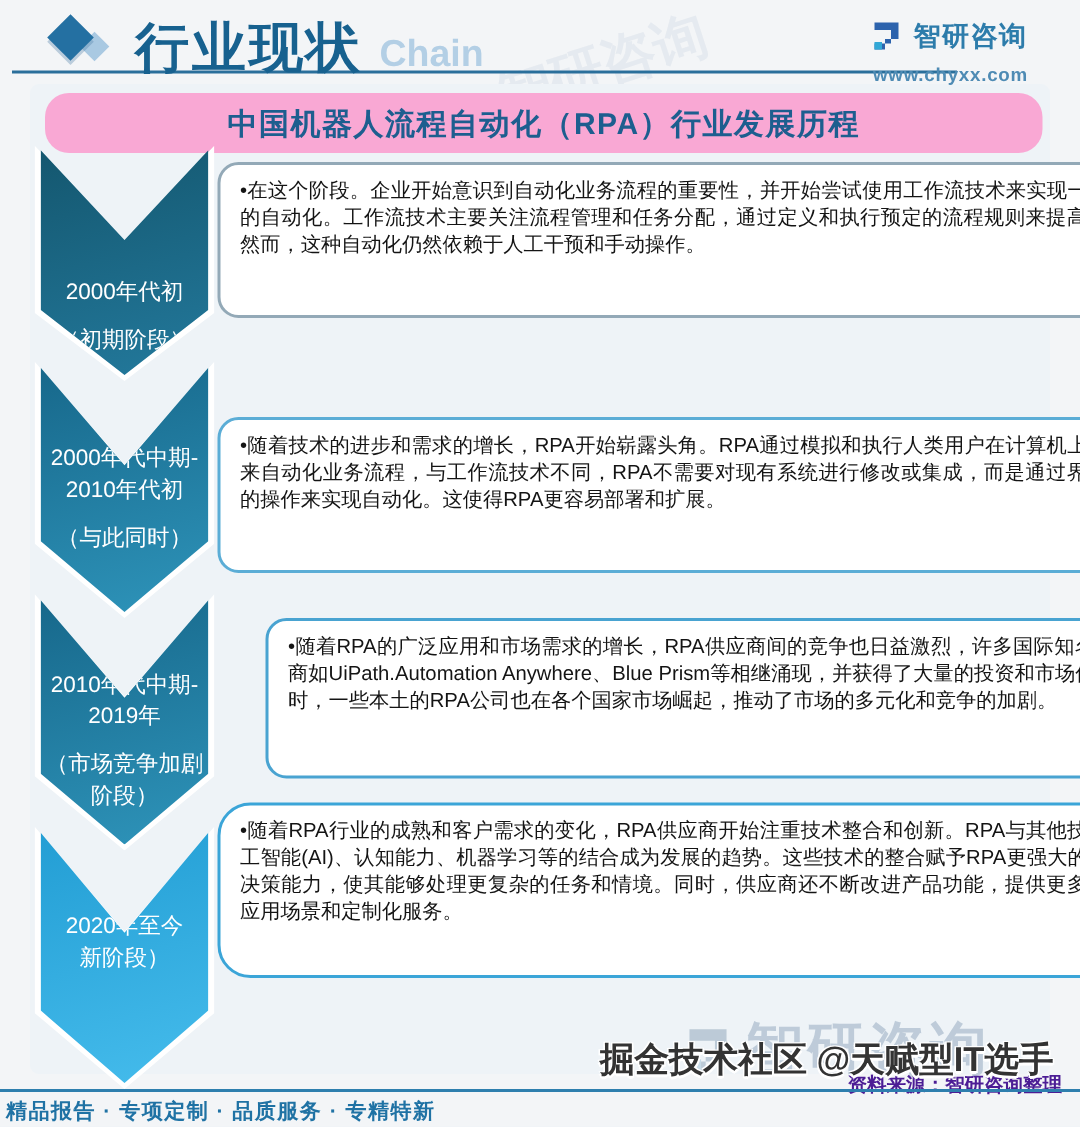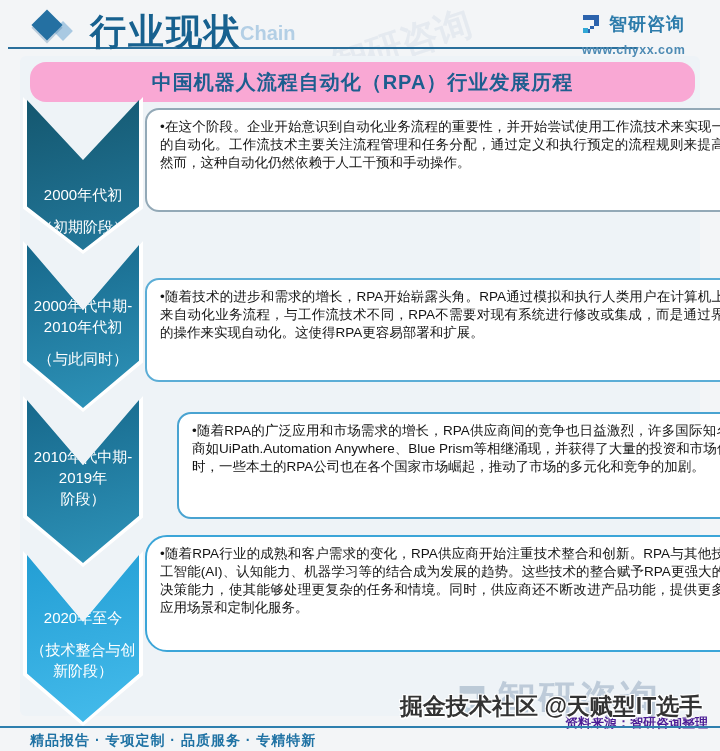--- a/index.html
+++ b/index.html
@@ -25,21 +25,21 @@
   }
   .hdr-diamond-light {
     position:absolute; left:56px; top:24px; width:14px; height:14px;
     background:#a9c9e2; transform:rotate(45deg); z-index:2;
   }
   .page-title {
     position:absolute; left:90px; top:8px; font-size:36px; font-weight:bold;
     color:#17618f; letter-spacing:2px; z-index:3;
   }
   .hdr-chain {
-    position:absolute; left:240px; top:22px; font-size:20px; font-weight:bold;
+    position:absolute; left:253px; top:22px; font-size:25px; font-weight:bold;
     color:rgba(125,175,215,0.55); z-index:2;
   }
   .hdr-line {
     position:absolute; left:8px; top:47px; width:630px; height:2px;
     background:#2a6f9b; z-index:2;
   }
   .logo-group { position:absolute; right:10px; top:12px; width:130px; z-index:3; }
   .logo-row { display:flex; align-items:center; justify-content:flex-start; gap:7px; }
   .logo-text { font-size:18px; font-weight:bold; color:#2d7cab; letter-spacing:1px; }
   .logo-url { font-size:12.5px; font-weight:bold; color:#4e8bb4; margin-top:7px; margin-left:2px; letter-spacing:0.5px; }
@@ -70,21 +70,21 @@
     background:#ffffff; border:2px solid #1d4ed8; border-radius:14px;
     padding:8px 12px 6px 13px; overflow:hidden; z-index:4;
   }
   .stage-box p {
     font-size:13.5px; line-height:1.33; color:#141414; text-align:justify;
   }
   
   .footer-line { position:absolute; left:0; top:726px; width:720px; height:2px; background:#2e7fae; z-index:5; }
   .footer-slogan {
     position:absolute; left:4px; top:732px; font-size:14px; font-weight:bold;
-    color:#1f72a4; letter-spacing:1px; z-index:6;margin-left:26px;
+    color:#1f72a4; letter-spacing:1px; z-index:6;
   }
   .footer-source {
     position:absolute; right:12px; top:714px; font-size:13px; font-weight:bold;
     color:#4c1d95; z-index:5;
   }
   .footer-wm-logo {
     position:absolute; left:455px; top:674px; z-index:4;
     display:flex; align-items:center; gap:8px;
     color:rgba(130,155,180,0.45); font-size:38px; font-weight:bold; letter-spacing:3px;
   }
@@ -153,33 +153,33 @@
 </div>
 <div class="stage-box" style="top: 242px; height: 104px; border-color: rgb(91, 173, 214); margin-top: 36px;">
   <p>•随着技术的进步和需求的增长，RPA开始崭露头角。RPA通过模拟和执行人类用户在计算机上的操作来自动化业务流程，与工作流技术不同，RPA不需要对现有系统进行修改或集成，而是通过界面层面的操作来实现自动化。这使得RPA更容易部署和扩展。</p>
 </div>
 
 <div class="chev-outline" style="top:396px;height:171px;z-index:7;"></div>
 <div class="chev-fill" style="top: 400px; height: 163px; z-index: 8; background: linear-gradient(165deg, rgb(23, 104, 139), rgb(46, 148, 186));">
   <div class="chev-text" style="padding-top:46px;">
     <span class="chev-line">2010年代中期-</span>
     <span class="chev-line">2019年</span>
+    <span class="chev-line chev-phase">（市场竞争加剧</span>
     <span class="chev-line">阶段）</span>
   </div>
 </div>
 <div class="stage-box" style="top: 412px; height: 107px; border-color: rgb(73, 163, 209); margin-left: 32px;">
   <p>•随着RPA的广泛应用和市场需求的增长，RPA供应商间的竞争也日益激烈，许多国际知名的RPA供应商如UiPath.Automation Anywhere、Blue Prism等相继涌现，并获得了大量的投资和市场份额。与此同时，一些本土的RPA公司也在各个国家市场崛起，推动了市场的多元化和竞争的加剧。</p>
 </div>
 
 <div class="chev-outline" style="top:551px;height:175px;z-index:5;"></div>
 <div class="chev-fill" style="top: 555px; height: 167px; z-index: 6; background: linear-gradient(165deg, rgb(35, 158, 212), rgb(69, 188, 236));">
   <div class="chev-text" style="padding-top:52px;">
     <span class="chev-line">2020年至今</span>
     <span class="chev-line"></span>
-    <span class="chev-line chev-phase">（技术整合与创</span>
     <span class="chev-line">新阶段）</span>
   </div>
 </div>
 <div class="stage-box" style="top: 535px; height: 117px; border-color: rgb(59, 165, 216); border-radius: 22px;">
   <p>•随着RPA行业的成熟和客户需求的变化，RPA供应商开始注重技术整合和创新。RPA与其他技术如人工智能(AI)、认知能力、机器学习等的结合成为发展的趋势。这些技术的整合赋予RPA更强大的认知和决策能力，使其能够处理更复杂的任务和情境。同时，供应商还不断改进产品功能，提供更多的行业应用场景和定制化服务。</p>
 </div>
 
 <div class="footer-wm-logo">
   <span style="display:inline-block;line-height:0;opacity:0.5;">
     <svg width="34" height="34" viewBox="0 0 22 22">

